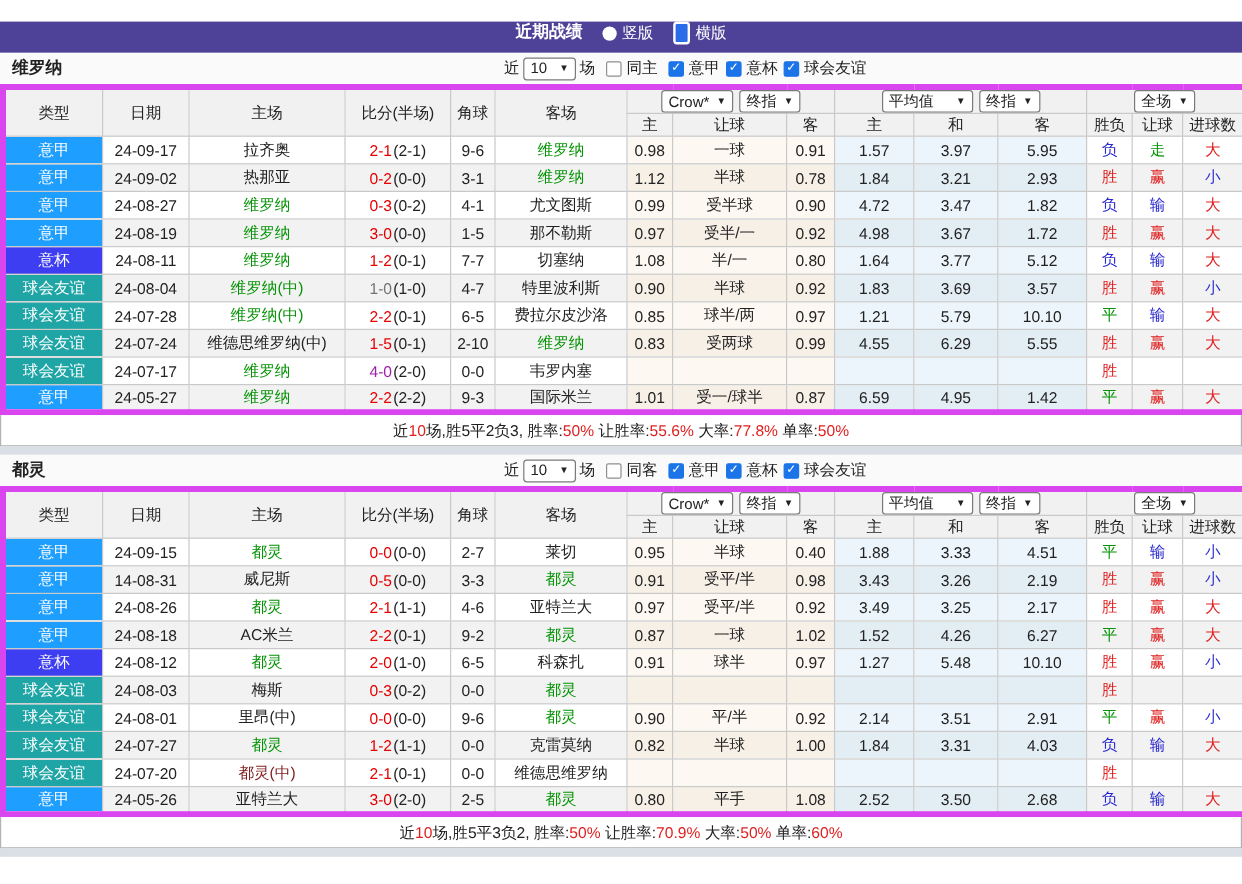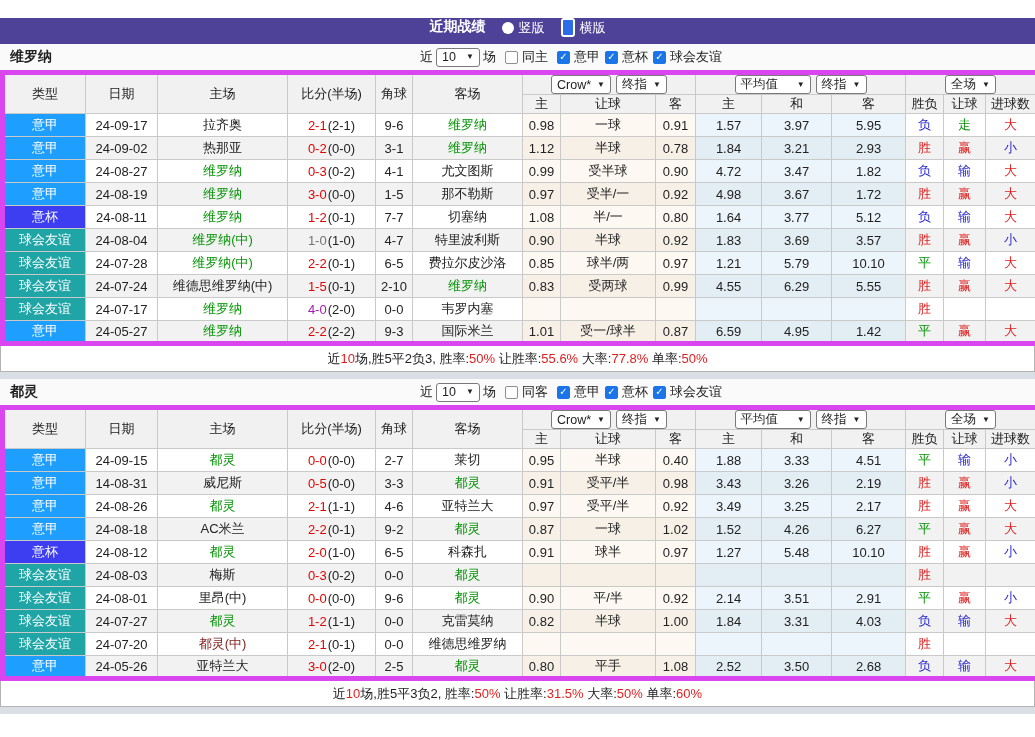--- a/index.html
+++ b/index.html
@@ -623,21 +623,21 @@
           <td style="color: rgb(224, 31, 31);">大</td>
         </tr>
       </tbody>
   </table>
   <div class="summary" id="summary-1">
       <span style="color: rgb(34, 34, 34); white-space: pre;">近</span>
       <span style="color: rgb(224, 31, 31); white-space: pre;">10</span>
       <span style="color: rgb(34, 34, 34); white-space: pre;">场,胜5平3负2, 胜率:</span>
       <span style="color: rgb(224, 31, 31); white-space: pre;">50%</span>
       <span style="color: rgb(34, 34, 34); white-space: pre;"> 让胜率:</span>
-      <span style="color: rgb(224, 31, 31); white-space: pre;">31.5%</span>
+      <span style="color: rgb(224, 31, 31); white-space: pre;">70.9%</span>
       <span style="color: rgb(34, 34, 34); white-space: pre;"> 大率:</span>
       <span style="color: rgb(224, 31, 31); white-space: pre;">50%</span>
       <span style="color: rgb(34, 34, 34); white-space: pre;"> 单率:</span>
       <span style="color: rgb(224, 31, 31); white-space: pre;">60%</span>
     </div>
 </div>
 
 <div class="bottom-fill"></div>
 
 </body></html>

